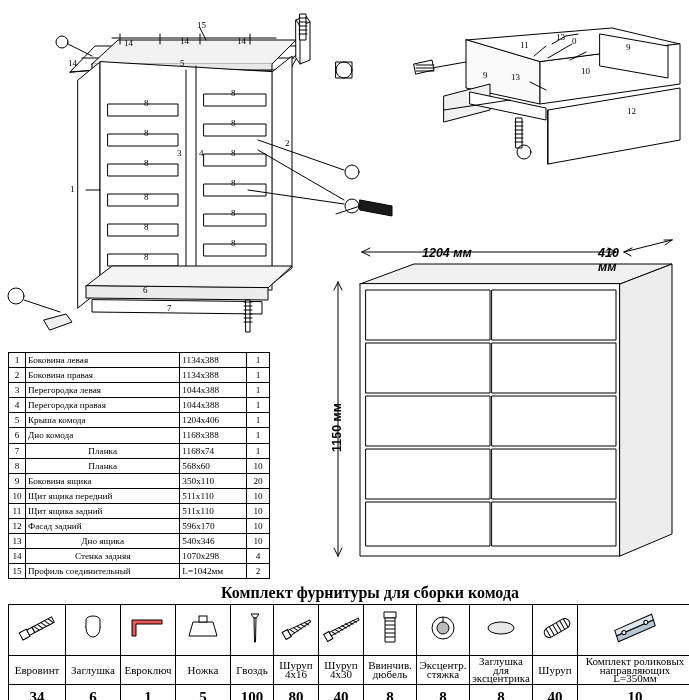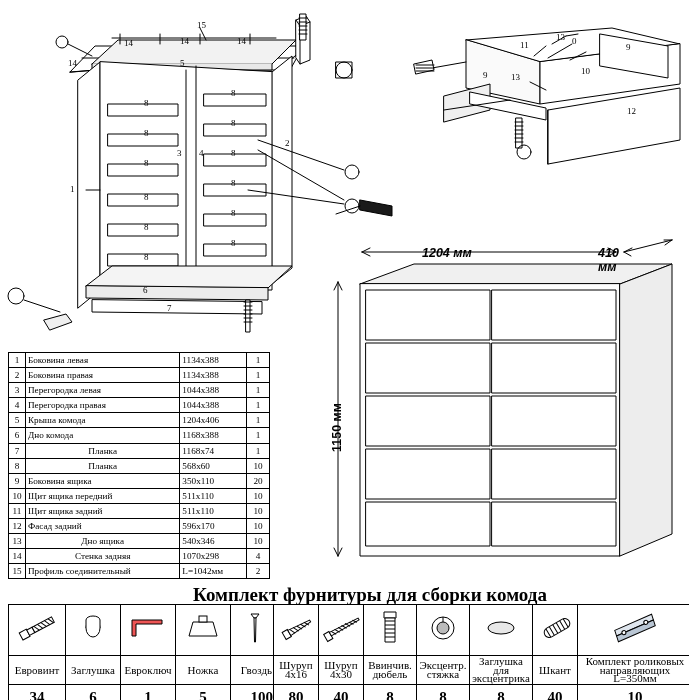--- a/index.html
+++ b/index.html
@@ -24,33 +24,33 @@
   }
   .parts td.num{width:12px;text-align:center;}
   .parts td.nm{width:150px;text-align:left;}
   .parts td.dim{width:62px;}
   .parts td.qty{width:18px;text-align:center;}
   .parts td.nm.ind{text-align:center;}
 
   
   .hwtitle{
     position:absolute;left:160px;top:584px;width:420px;text-align:center;
-    font-size:19px;font-weight:bold;font-family:"Liberation Serif", serif;
+    font-size:16px;font-weight:bold;font-family:"Liberation Serif", serif;
   }
   .hw{
     position:absolute;left:8px;top:604px;width:672px;
     border-collapse:collapse;table-layout:fixed;
     font-family:"Liberation Serif", serif;
   }
   .hw td{border:1px solid #000;text-align:center;vertical-align:middle;padding:0;}
   .hw tr.icons td{height:50px;}
   .hw tr.labels td{height:26px;font-size:11px;line-height:8.6px;padding:1px;margin-left:12px;}
   .hw tr.counts td{height:24px;font-size:15px;font-weight:bold;}
   .hw .c1{width:56px;} .hw .c2{width:54px;} .hw .c3{width:54px;}
-  .hw .c4{width:54px;} .hw .c5{width:42px;text-align:right;} .hw .c6{width:44px;}
+  .hw .c4{width:54px;} .hw .c5{width:42px;} .hw .c6{width:44px;}
   .hw .c7{width:44px;} .hw .c8{width:52px;} .hw .c9{width:52px;}
   .hw .c10{width:62px;} .hw .c11{width:44px;} .hw .c12{width:114px;}
 
   .dimlbl{position:absolute;font-weight:bold;font-size:12.5px;font-family:"Liberation Sans",sans-serif;font-style:italic;}
   .vlbl{position:absolute;font-weight:bold;font-size:12.5px;font-family:"Liberation Sans",sans-serif;
         transform:rotate(-90deg);transform-origin:left top;white-space:nowrap;}
   .cl{position:absolute;font-size:9px;font-family:"Liberation Serif",serif;}
 </style>
 </head>
 <body>
@@ -387,21 +387,21 @@
           <td class="c1">Евровинт</td>
           <td class="c2">Заглушка</td>
           <td class="c3">Евроключ</td>
           <td class="c4">Ножка</td>
           <td class="c5">Гвоздь</td>
           <td class="c6">Шуруп 4х16</td>
           <td class="c7">Шуруп 4х30</td>
           <td class="c8">Ввинчив. дюбель</td>
           <td class="c9">Эксцентр. стяжка</td>
           <td class="c10">Заглушка для эксцентрика</td>
-          <td class="c11">Шкант</td>
+          <td class="c11">Шуруп</td>
           <td class="c12">Комплект роликовых направляющих L=350мм</td>
         </tr>
       <tr class="counts" id="hw-counts">
           <td class="c1">34</td>
           <td class="c2">6</td>
           <td class="c3">1</td>
           <td class="c4">5</td>
           <td class="c5">100</td>
           <td class="c6">80</td>
           <td class="c7">40</td>

